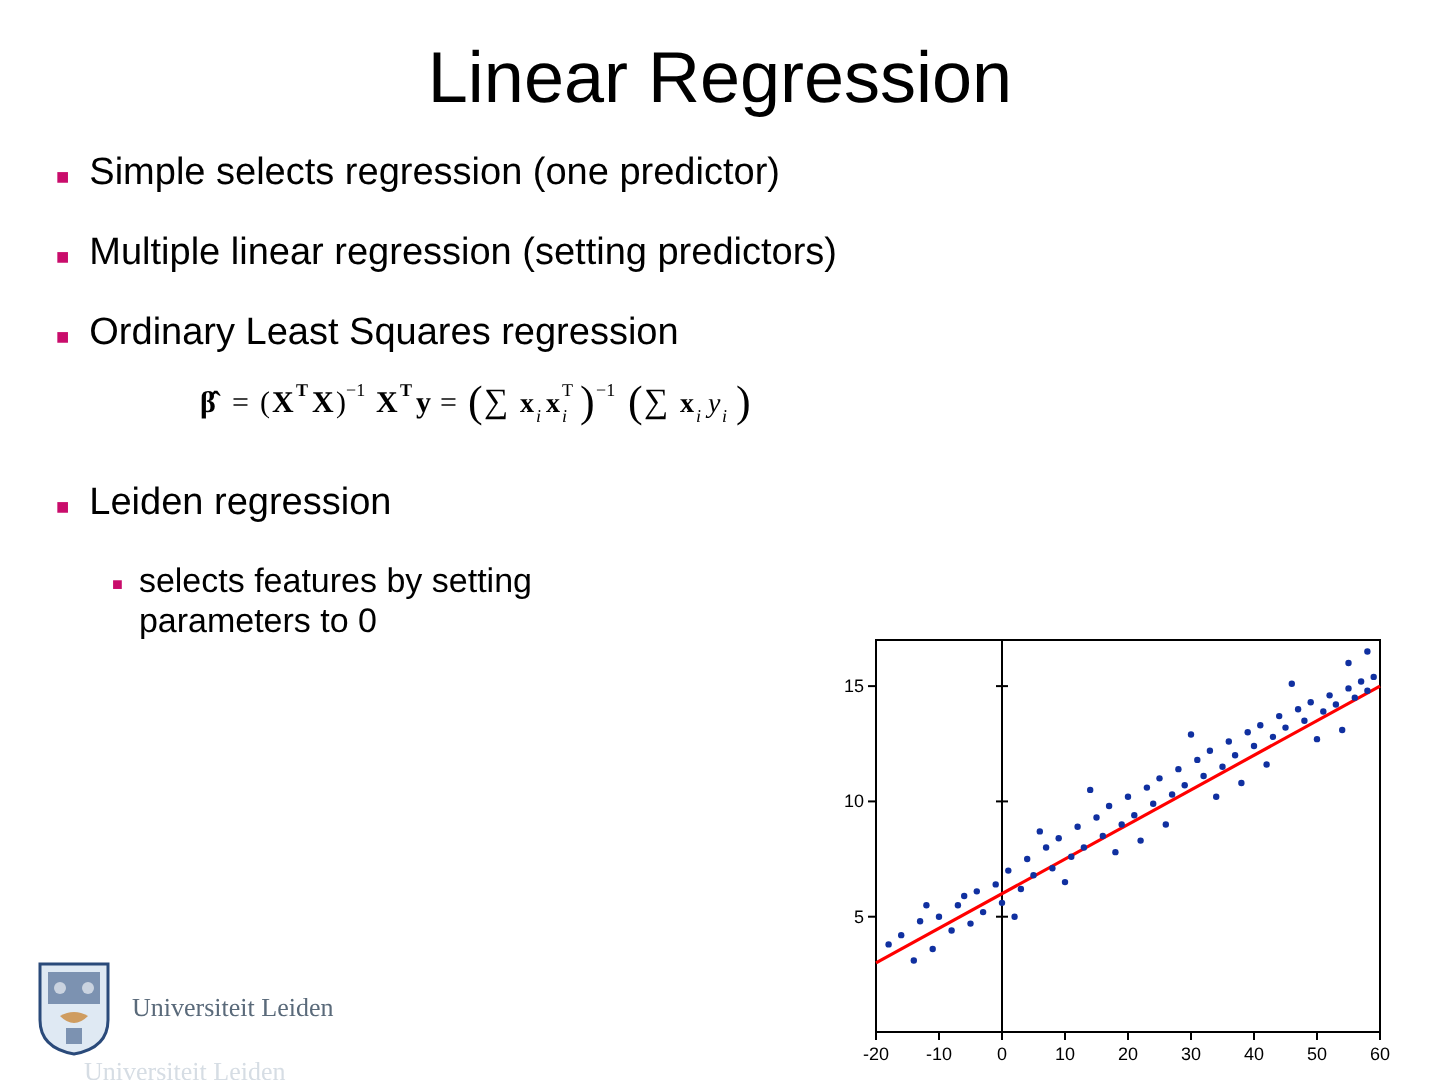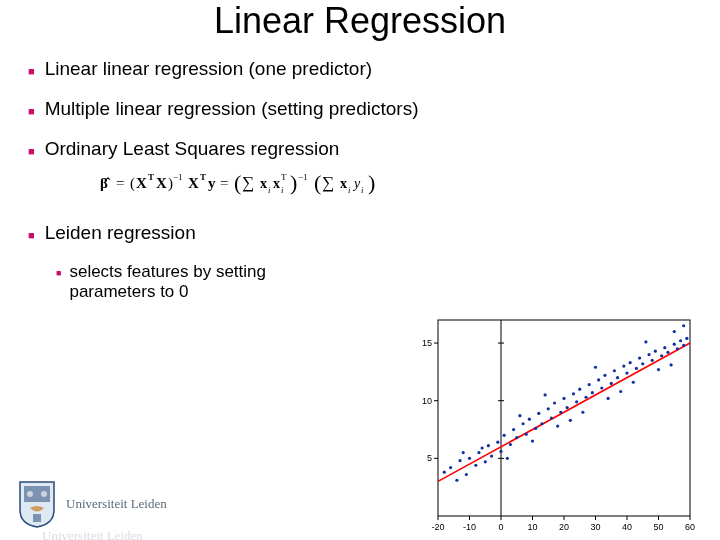--- a/index.html
+++ b/index.html
@@ -9,20 +9,21 @@
     background: #fff;
     font-family: Verdana, Geneva, sans-serif;
     position: relative;
     overflow: hidden;
   }
   .title {
     text-align: center;
     font-size: 36px;
     font-weight: 400;
     font-family: Arial, Helvetica, sans-serif;
+    padding-top: 18px;
     padding-bottom: 16px;
     color: #000;
   }
   .bullets {
     padding-left: 28px;
     padding-right: 28px;
   }
   .bullet {
     display: flex;
     align-items: flex-start;
@@ -93,21 +94,21 @@
   }
 </style>
 </head>
 <body>
 
 <div class="title">Linear Regression</div>
 
 <div class="bullets">
   <div class="bullet">
     <span class="sq">■</span>
-    <span>Linear linear regression (one predictor)</span>
+    <span>Simple selects regression (one predictor)</span>
   </div>
   <div class="bullet">
     <span class="sq">■</span>
     <span>Multiple linear regression (setting predictors)</span>
   </div>
   <div class="bullet">
     <span class="sq">■</span>
     <span>Ordinary Least Squares regression</span>
   </div>
 

